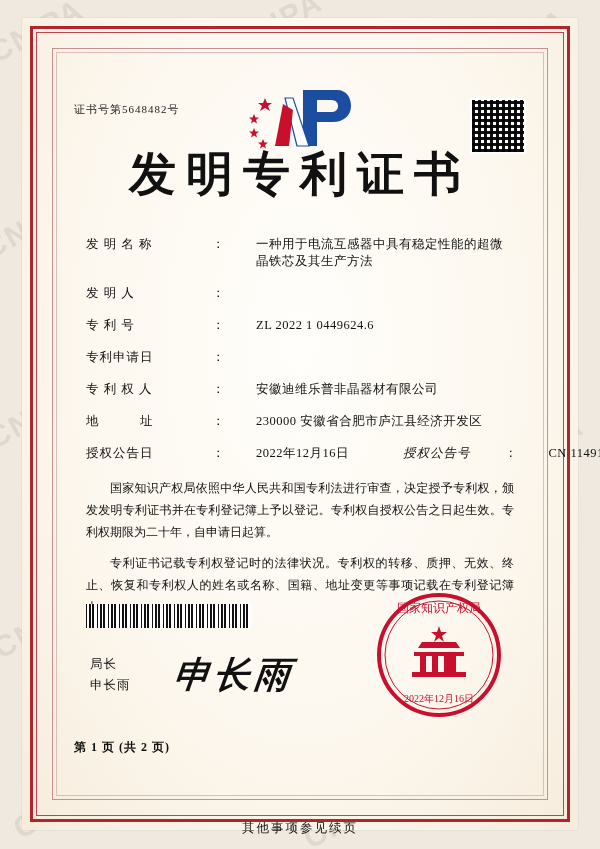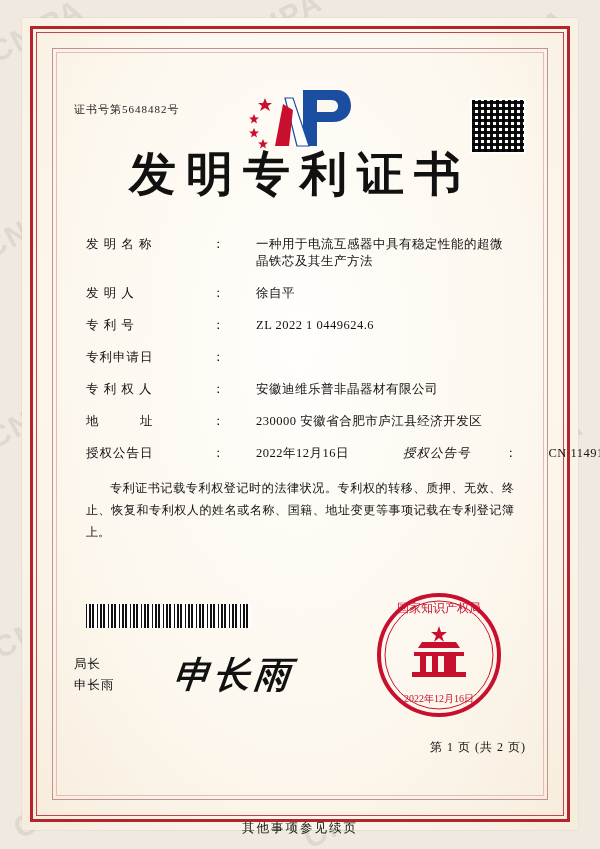--- a/index.html
+++ b/index.html
@@ -132,21 +132,21 @@
   .barcode{
     position:absolute;
     left:12px;bottom:150px;
     width:165px;height:24px;
     background:repeating-linear-gradient(90deg,
       #111 0 1px, #fff 1px 3px, #111 3px 5px, #fff 5px 6px,
       #111 6px 8px, #fff 8px 11px);
   }
   .sign-block{
     position:absolute;
-    left:0;bottom:82px;
+    left:16px;bottom:82px;
     font-size:12.5px;
     line-height:1.7;
     color:#111;
     letter-spacing:1px;
   }
   .sign-script{
     position:absolute;
     left:100px;bottom:78px;
     font-size:36px;
     font-family:"Liberation Serif", serif;
@@ -157,24 +157,25 @@
     transform:skewX(-6deg);
   }
   .seal{
     position:absolute;
     right:22px;bottom:58px;
     width:130px;height:130px;
   }
   .page-no{
     position:absolute;
     left:0;right:0;bottom:22px;
-    text-align:right;
+    text-align:left;
     font-size:12px;
     color:#111;
     letter-spacing:1px;
+    font-weight:bold;
   }
   .footer-note{
     position:absolute;
     left:0;right:0;bottom:12px;
     text-align:center;
     font-size:12.5px;
     color:#111;
     letter-spacing:2px;
     z-index:2;
   }
@@ -232,21 +233,20 @@
 
     <div class="fields">
       <div class="row">
         <span class="lbl">发 明 名 称</span>
         <span class="colon">：</span>
         <span class="val">一种用于电流互感器中具有稳定性能的超微晶铁芯及其生产方法</span>
       </div>
       <div class="row">
         <span class="lbl">发 明 人</span>
         <span class="colon">：</span>
-        <span class="val">徐自平</span>
       </div>
       <div class="row">
         <span class="lbl">专 利 号</span>
         <span class="colon">：</span>
         <span class="val">ZL 2022 1 0449624.6</span>
       </div>
       <div class="row">
         <span class="lbl">专利申请日</span>
         <span class="colon">：</span>
       </div>
@@ -263,20 +263,21 @@
       <div class="row split">
         <span class="lbl">授权公告日</span>
         <span class="colon">：</span>
         <span class="val">2022年12月16日</span>
         <span class="lbl2">授权公告号</span>
         <span class="colon">：</span>
         <span class="val">CN 114914049 B</span>
       </div>
     </div>
 
+    <div class="para">国家知识产权局依照中华人民共和国专利法进行审查，决定授予专利权，颁发发明专利证书并在专利登记簿上予以登记。专利权自授权公告之日起生效。专利权期限为二十年，自申请日起算。</div>
     <div class="para">专利证书记载专利权登记时的法律状况。专利权的转移、质押、无效、终止、恢复和专利权人的姓名或名称、国籍、地址变更等事项记载在专利登记簿上。</div>
 
     <div class="barcode"></div>
 
     <div class="sign-block">
       <div>局长</div>
       <div>申长雨</div>
     </div>
     <div class="sign-script">申长雨</div>
 

